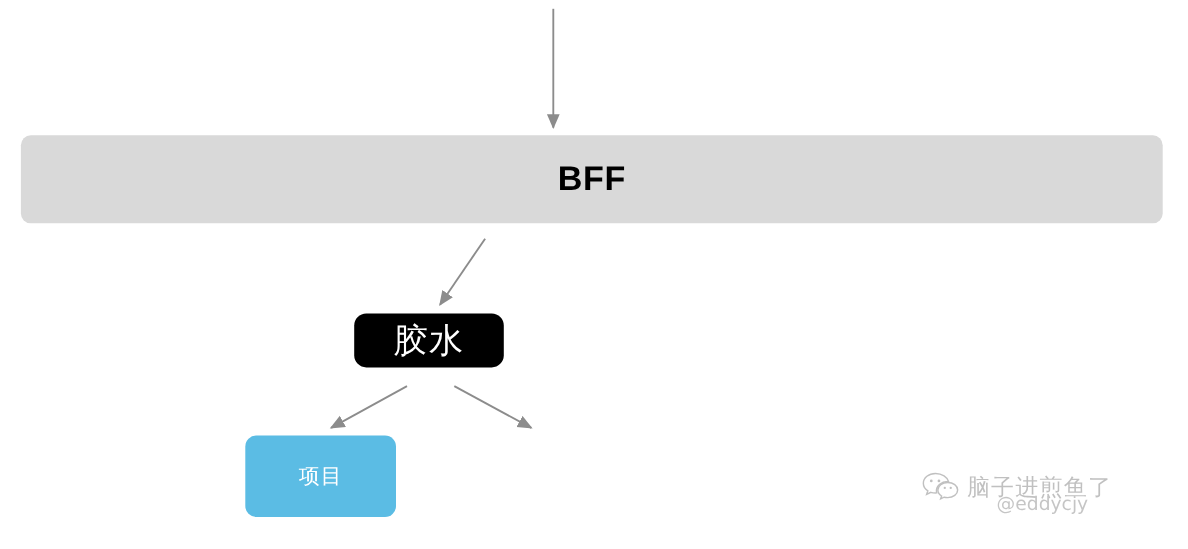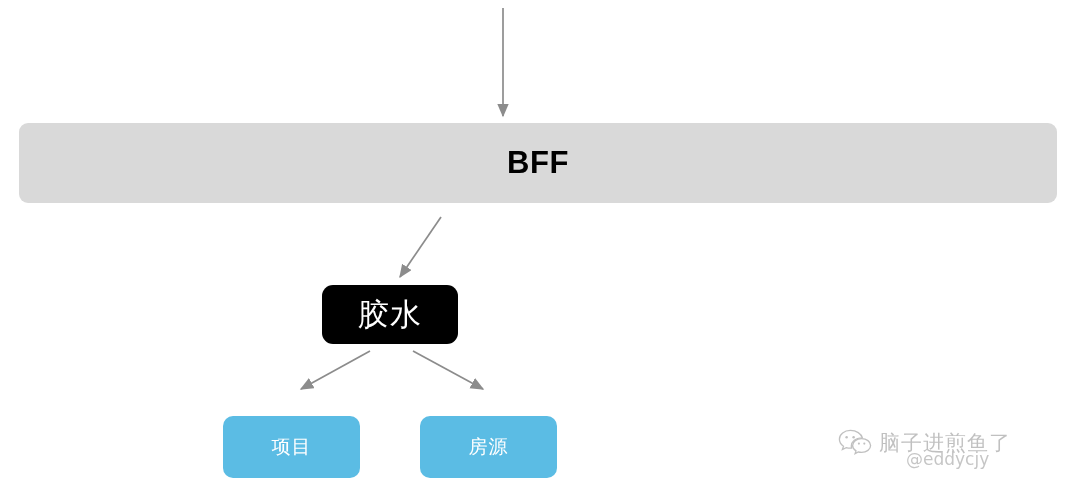--- a/index.html
+++ b/index.html
@@ -46,39 +46,39 @@
     color: #000000;
     font-size: 31px;
     font-weight: bold;
     letter-spacing: 0.5px;
   }
   
   .node-glue {
     left: 322px;
     top: 285px;
     width: 136px;
-    height: 59px;
+    height: 49px;
     background: #000000;
     border-radius: 11px;
     color: #ffffff;
     font-size: 31px;
     font-weight: normal;
     letter-spacing: 1px;
   }
   
   .node-leaf {
     width: 137px;
-    height: 62px;
+    height: 74px;
     background: #5bbce4;
     border-radius: 10px;
     color: #ffffff;
     font-size: 19px;
     font-weight: normal;
     letter-spacing: 1px;
-    top: 416px;
+    top: 396px;
   }
   .node-project { left: 223px; }
   .node-listing { left: 420px; }
 
   
   .watermark {
     position: absolute;
     left: 838px;
     top: 427px;
     width: 238px;
@@ -151,23 +151,20 @@
   </div>
 
   <div class="node node-glue">
     <span>胶水</span>
   </div>
 
   <div class="node node-leaf node-project">
     <span>项目</span>
   </div>
 
-  <div class="node node-leaf node-listing">
-    <span>房源</span>
-  </div>
 
   <div class="watermark">
     <div class="wm-row">
       <svg class="wm-logo" viewBox="0 0 34 28" xmlns="http://www.w3.org/2000/svg">
 
         <path d="M12.4 1.4C6.3 1.4 1.4 5.4 1.4 10.3c0 2.8 1.6 5.3 4.1 6.9l-1.1 3.3 3.8-1.9c1.3.4 2.7.6 4.2.6.4 0 .8 0 1.2-.1-.2-.7-.3-1.3-.3-2 0-4.6 4.5-8.3 10-8.3.4 0 .7 0 1.1.1C23.3 4.8 18.4 1.4 12.4 1.4z" fill="none" stroke="#6b6b6b" stroke-width="1.3"></path>
         <circle cx="8.6" cy="8.2" r="1.25" fill="#6b6b6b"></circle>
         <circle cx="15.6" cy="8.2" r="1.25" fill="#6b6b6b"></circle>
 
         <path d="M23.6 9.6c-5 0-9 3.1-9 6.9 0 2.2 1.3 4.1 3.4 5.4l-.9 2.7 3.2-1.6c1.1.3 2.2.4 3.3.4 5 0 9-3.1 9-6.9s-4-6.9-9-6.9z" fill="#ffffff" stroke="#6b6b6b" stroke-width="1.3"></path>

